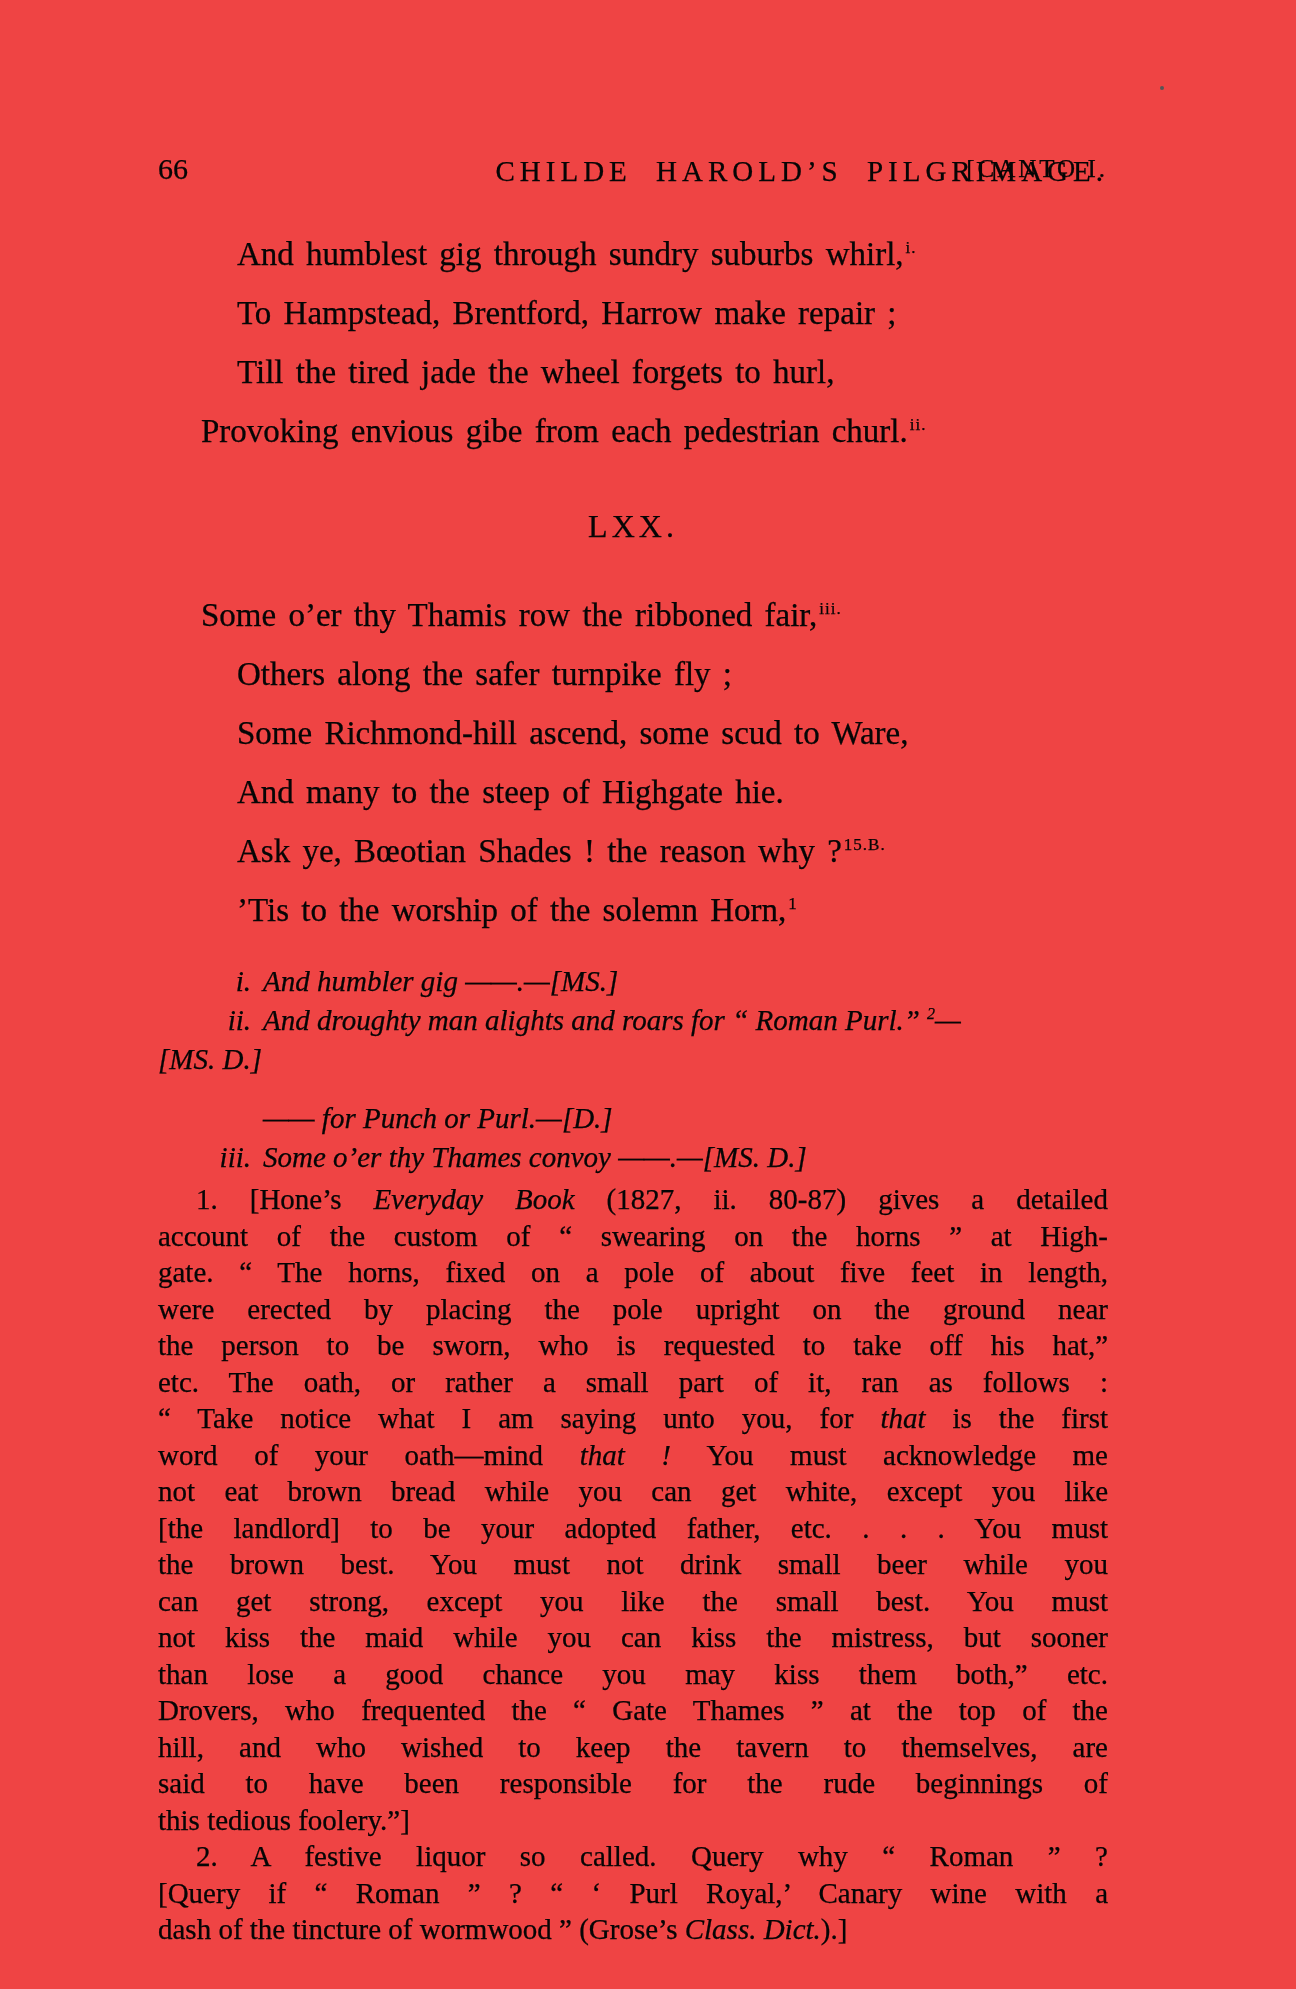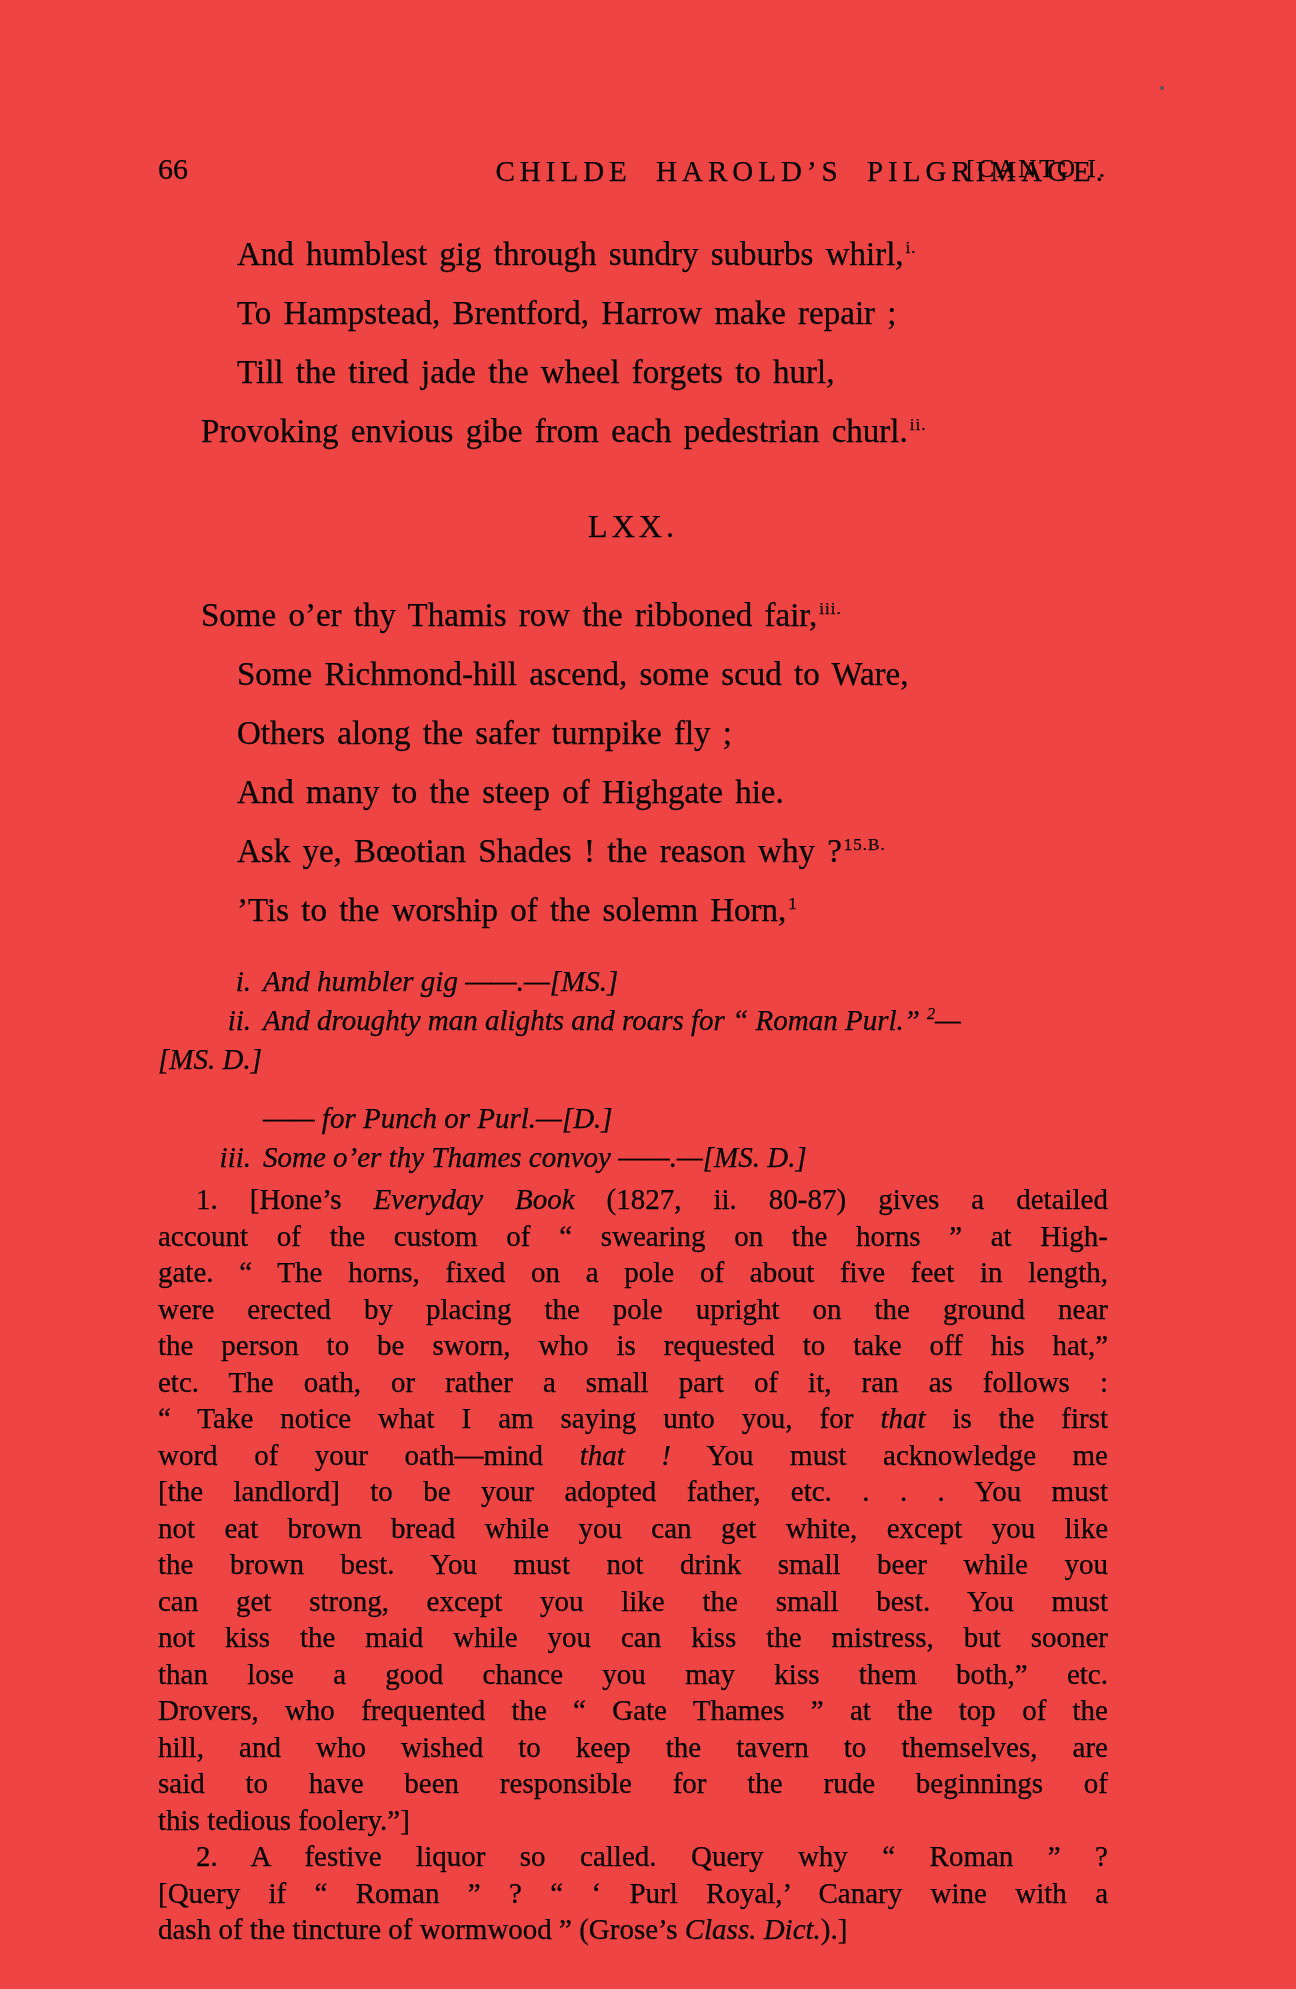--- a/index.html
+++ b/index.html
@@ -56,22 +56,22 @@
       <div class="poem-line"><span>And humblest gig through sundry suburbs whirl,</span><sup class="psup">i.</sup></div>
       <div class="poem-line"><span>To Hampstead, Brentford, Harrow make repair ;</span></div>
       <div class="poem-line"><span>Till the tired jade the wheel forgets to hurl,</span></div>
       <div class="poem-line out"><span>Provoking envious gibe from each pedestrian churl.</span><sup class="psup">ii.</sup></div>
     </div>
 
     <div class="stanza-number">LXX.</div>
 
     <div class="poem">
       <div class="poem-line out"><span>Some o’er thy Thamis row the ribboned fair,</span><sup class="psup">iii.</sup></div>
+      <div class="poem-line"><span>Others along the safer turnpike fly ;</span></div>
       <div class="poem-line"><span>Some Richmond-hill ascend, some scud to Ware,</span></div>
-      <div class="poem-line"><span>Others along the safer turnpike fly ;</span></div>
       <div class="poem-line"><span>And many to the steep of Highgate hie.</span></div>
       <div class="poem-line"><span>Ask ye, Bœotian Shades ! the reason why ?</span><sup class="psup">15.B.</sup></div>
       <div class="poem-line"><span>’Tis to the worship of the solemn Horn,</span><sup class="psup">1</sup></div>
     </div>
 
     <div class="variants">
       <div class="var-row">
         <div class="var-label">i.</div>
         <div class="var-text">And humbler gig ——.—[MS.]</div>
       </div>
@@ -90,22 +90,22 @@
     <div class="fnotes">
       <div>
           <div class="jline firstline"><span>1. [Hone’s </span><span class="it">Everyday Book</span><span> (1827, ii. 80-87) gives a detailed</span></div>
           <div class="jline"><span>account of the custom of “ swearing on the horns ” at High-</span></div>
           <div class="jline"><span>gate. “ The horns, fixed on a pole of about five feet in length,</span></div>
           <div class="jline"><span>were erected by placing the pole upright on the ground near</span></div>
           <div class="jline"><span>the person to be sworn, who is requested to take off his hat,”</span></div>
           <div class="jline"><span>etc.  The oath, or rather a small part of it, ran as follows :</span></div>
           <div class="jline"><span>“ Take notice what I am saying unto you, for </span><span class="it">that</span><span> is the first</span></div>
           <div class="jline"><span>word of your oath—mind </span><span class="it">that !</span><span>  You must acknowledge me</span></div>
+          <div class="jline"><span>not eat brown bread while you can get white, except you like</span></div>
           <div class="jline"><span>[the landlord] to be your adopted father, etc. . . . You must</span></div>
-          <div class="jline"><span>not eat brown bread while you can get white, except you like</span></div>
           <div class="jline"><span>the brown best.  You must not drink small beer while you</span></div>
           <div class="jline"><span>can get strong, except you like the small best.  You must</span></div>
           <div class="jline"><span>not kiss the maid while you can kiss the mistress, but sooner</span></div>
           <div class="jline"><span>than lose a good chance you may kiss them both,” etc.</span></div>
           <div class="jline"><span>Drovers, who frequented the “ Gate Thames ” at the top of the</span></div>
           <div class="jline"><span>hill, and who wished to keep the tavern to themselves, are</span></div>
           <div class="jline"><span>said to have been responsible for the rude beginnings of</span></div>
           <div class="jline lastline"><span>this tedious foolery.”]</span></div>
         </div>
       <div>

